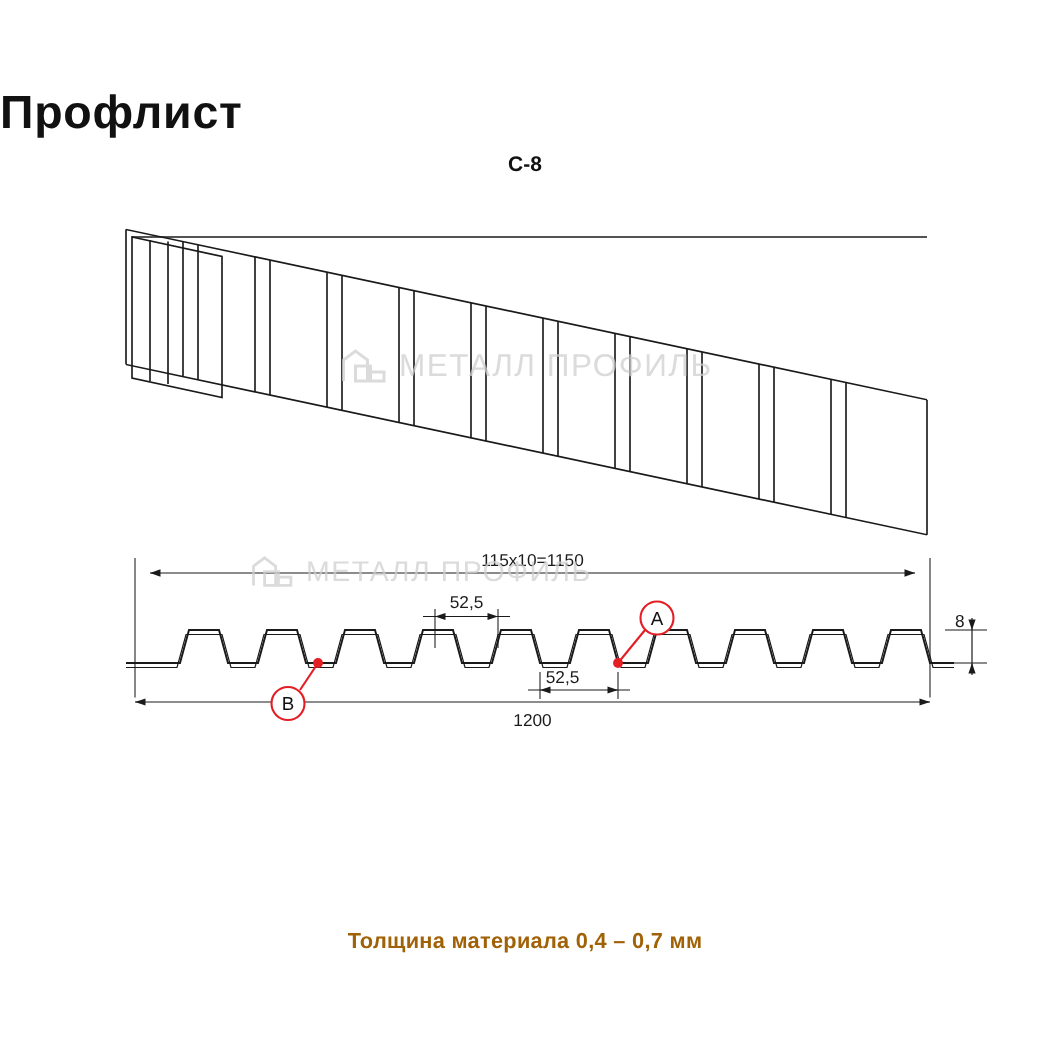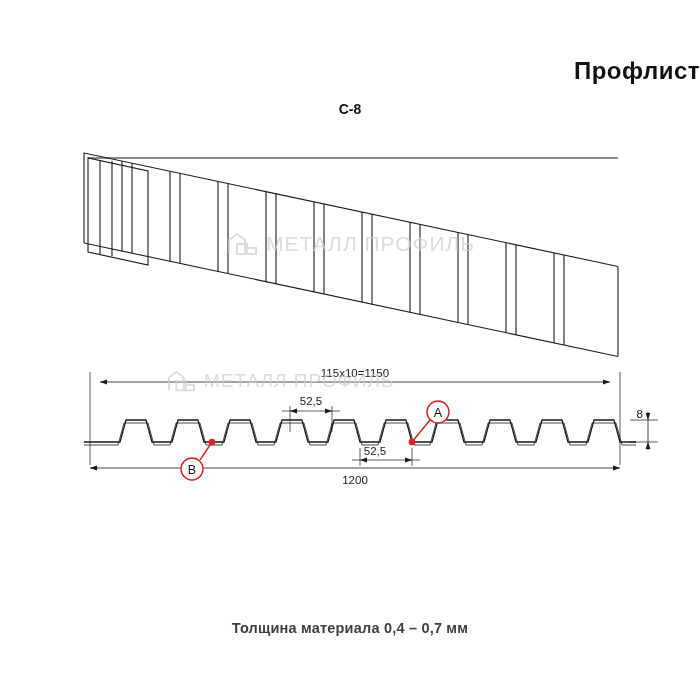--- a/index.html
+++ b/index.html
@@ -19,22 +19,22 @@
     position: absolute;
     inset: 0;
     width: 700px;
     height: 700px;
   }
   .title {
     position: absolute;
     top: 57px;
     left: 0;
     width: 700px;
-    text-align: right;
-    font-size: 24px;
+    text-align: left;
+    font-size: 31px;
     font-weight: bold;
     letter-spacing: 0.5px;
     color: #111111;
   }
   .subtitle {
     position: absolute;
     top: 101px;
     left: 0;
     width: 700px;
     text-align: center;
@@ -44,21 +44,21 @@
   }
   .footer {
     position: absolute;
     top: 620px;
     left: 0;
     width: 700px;
     text-align: center;
     font-size: 14.5px;
     font-weight: bold;
     letter-spacing: 0.2px;
-    color: #404040;
+    color: #a16207;
   }
   .iso-wrap {
     position: absolute;
     top: 140px;
     left: 70px;
     width: 570px;
     height: 170px;
   }
   .section-wrap {
     position: absolute;

